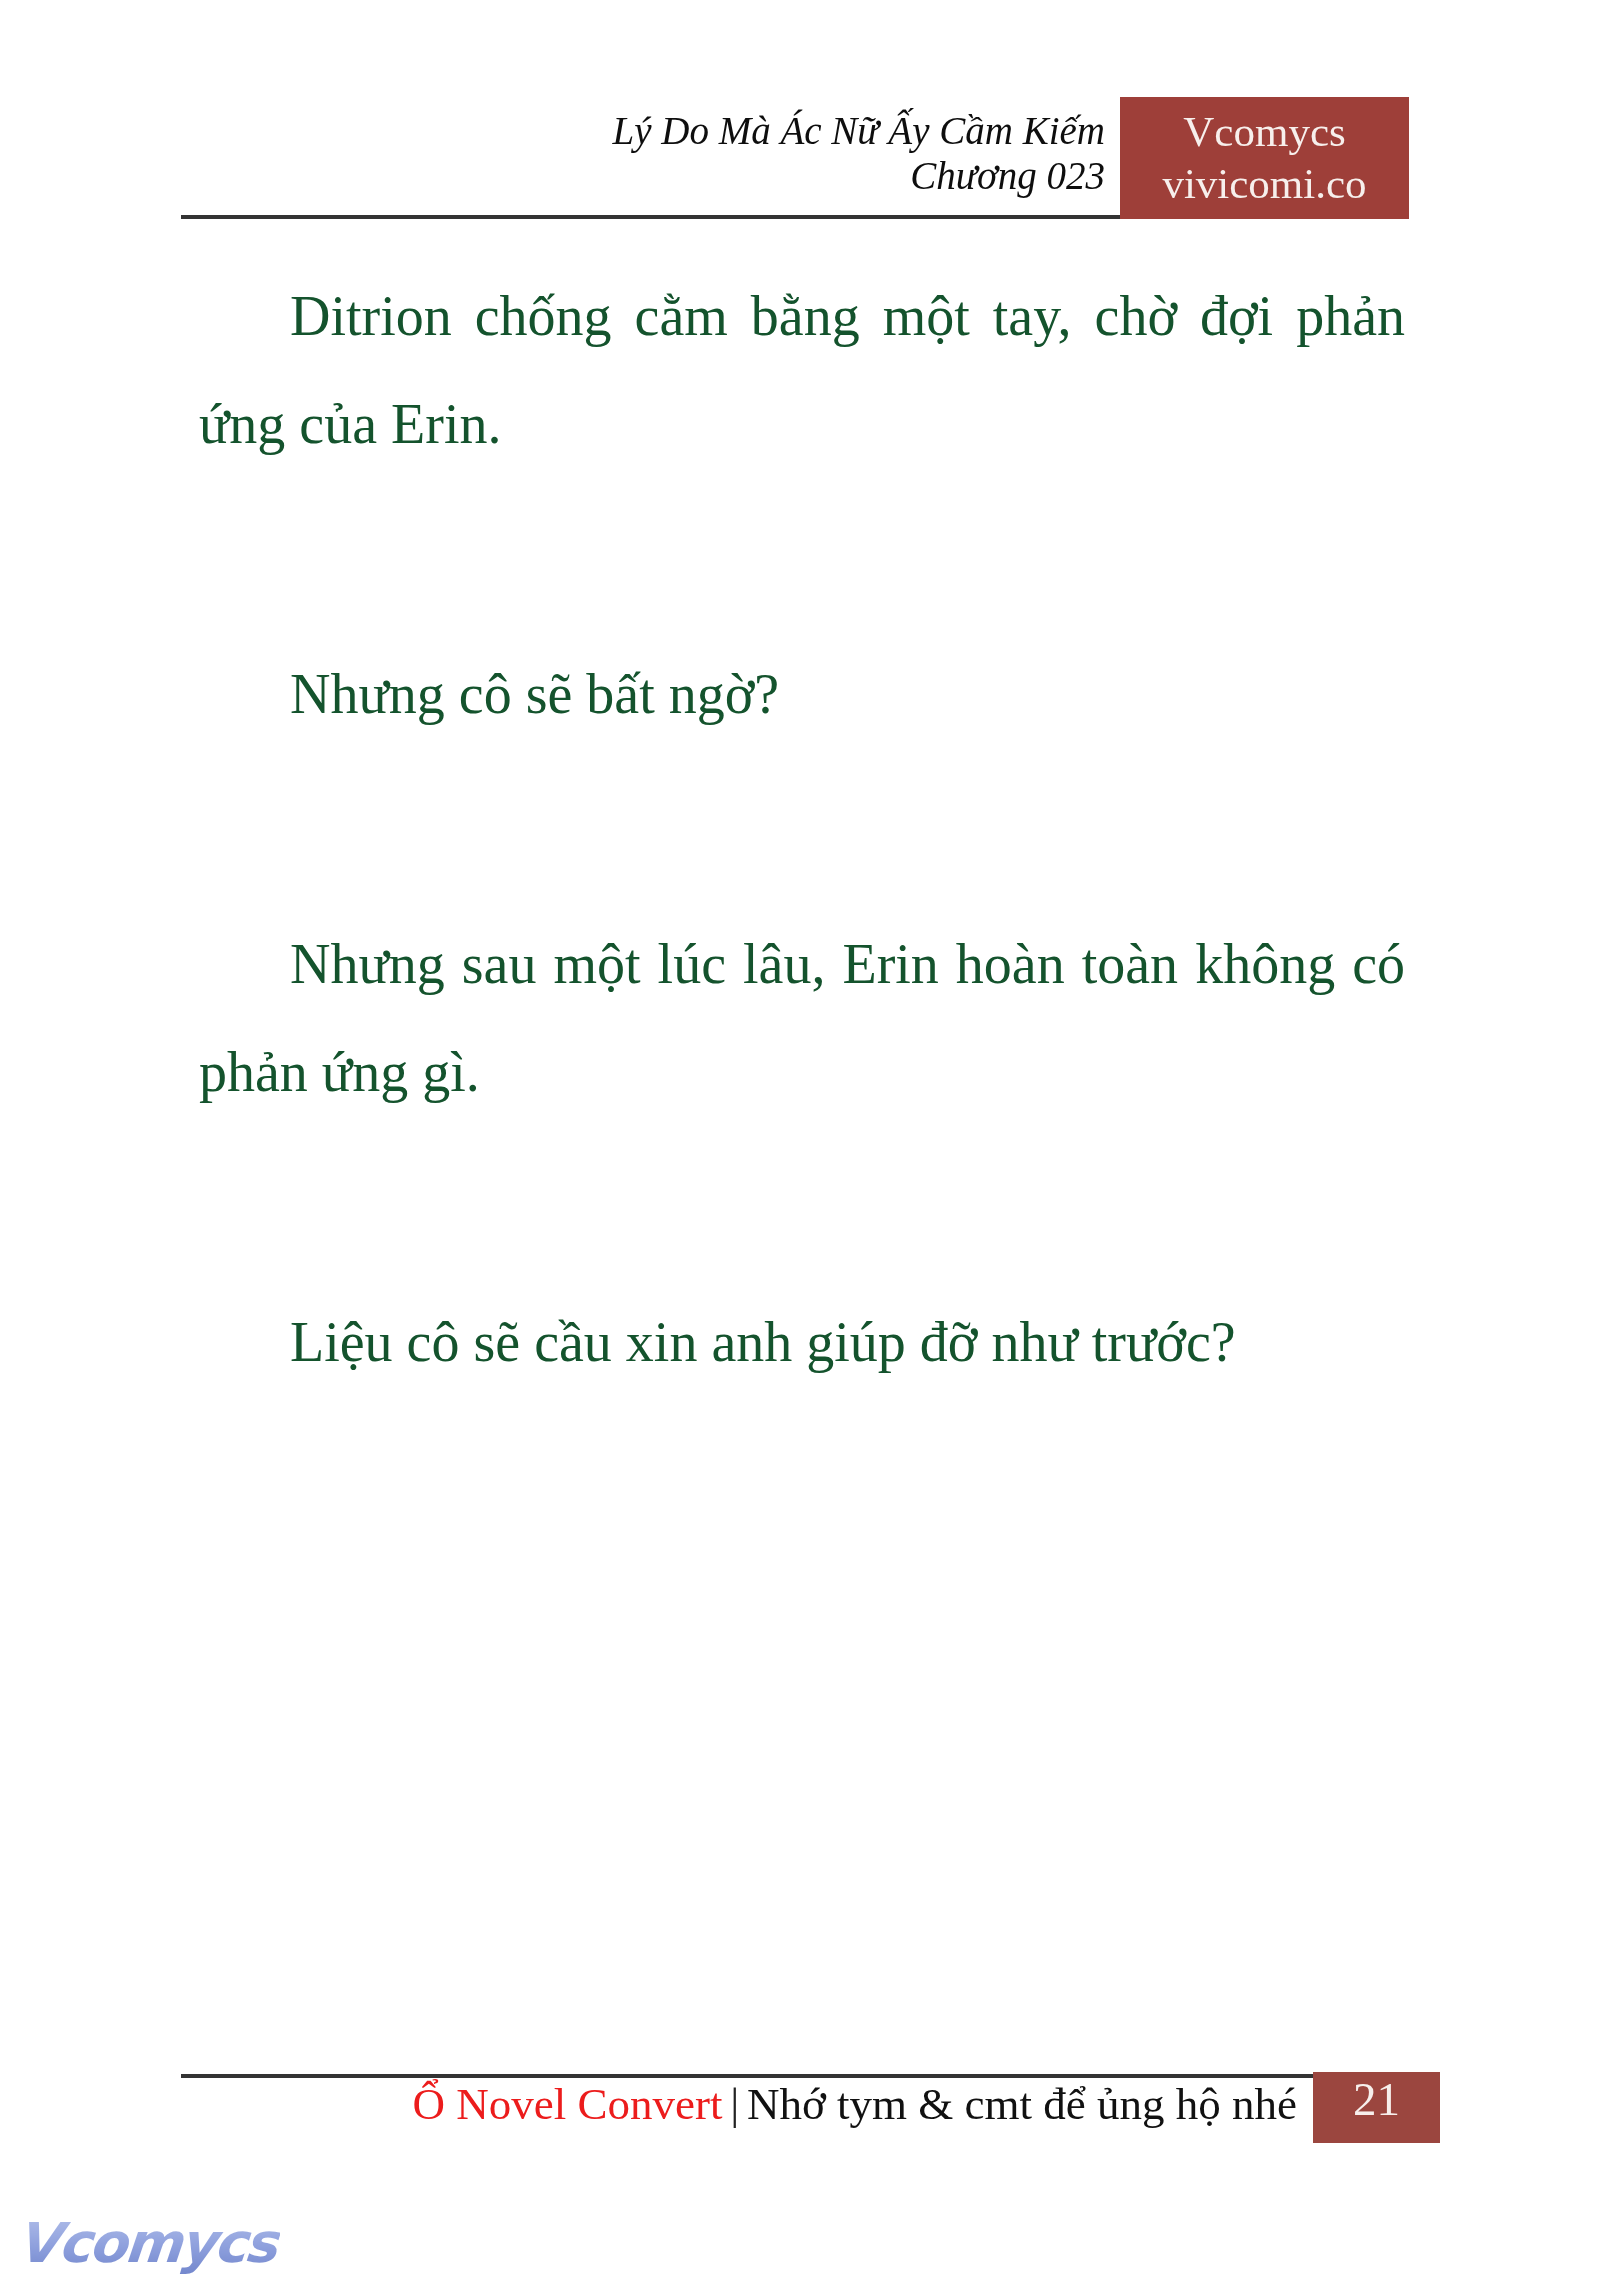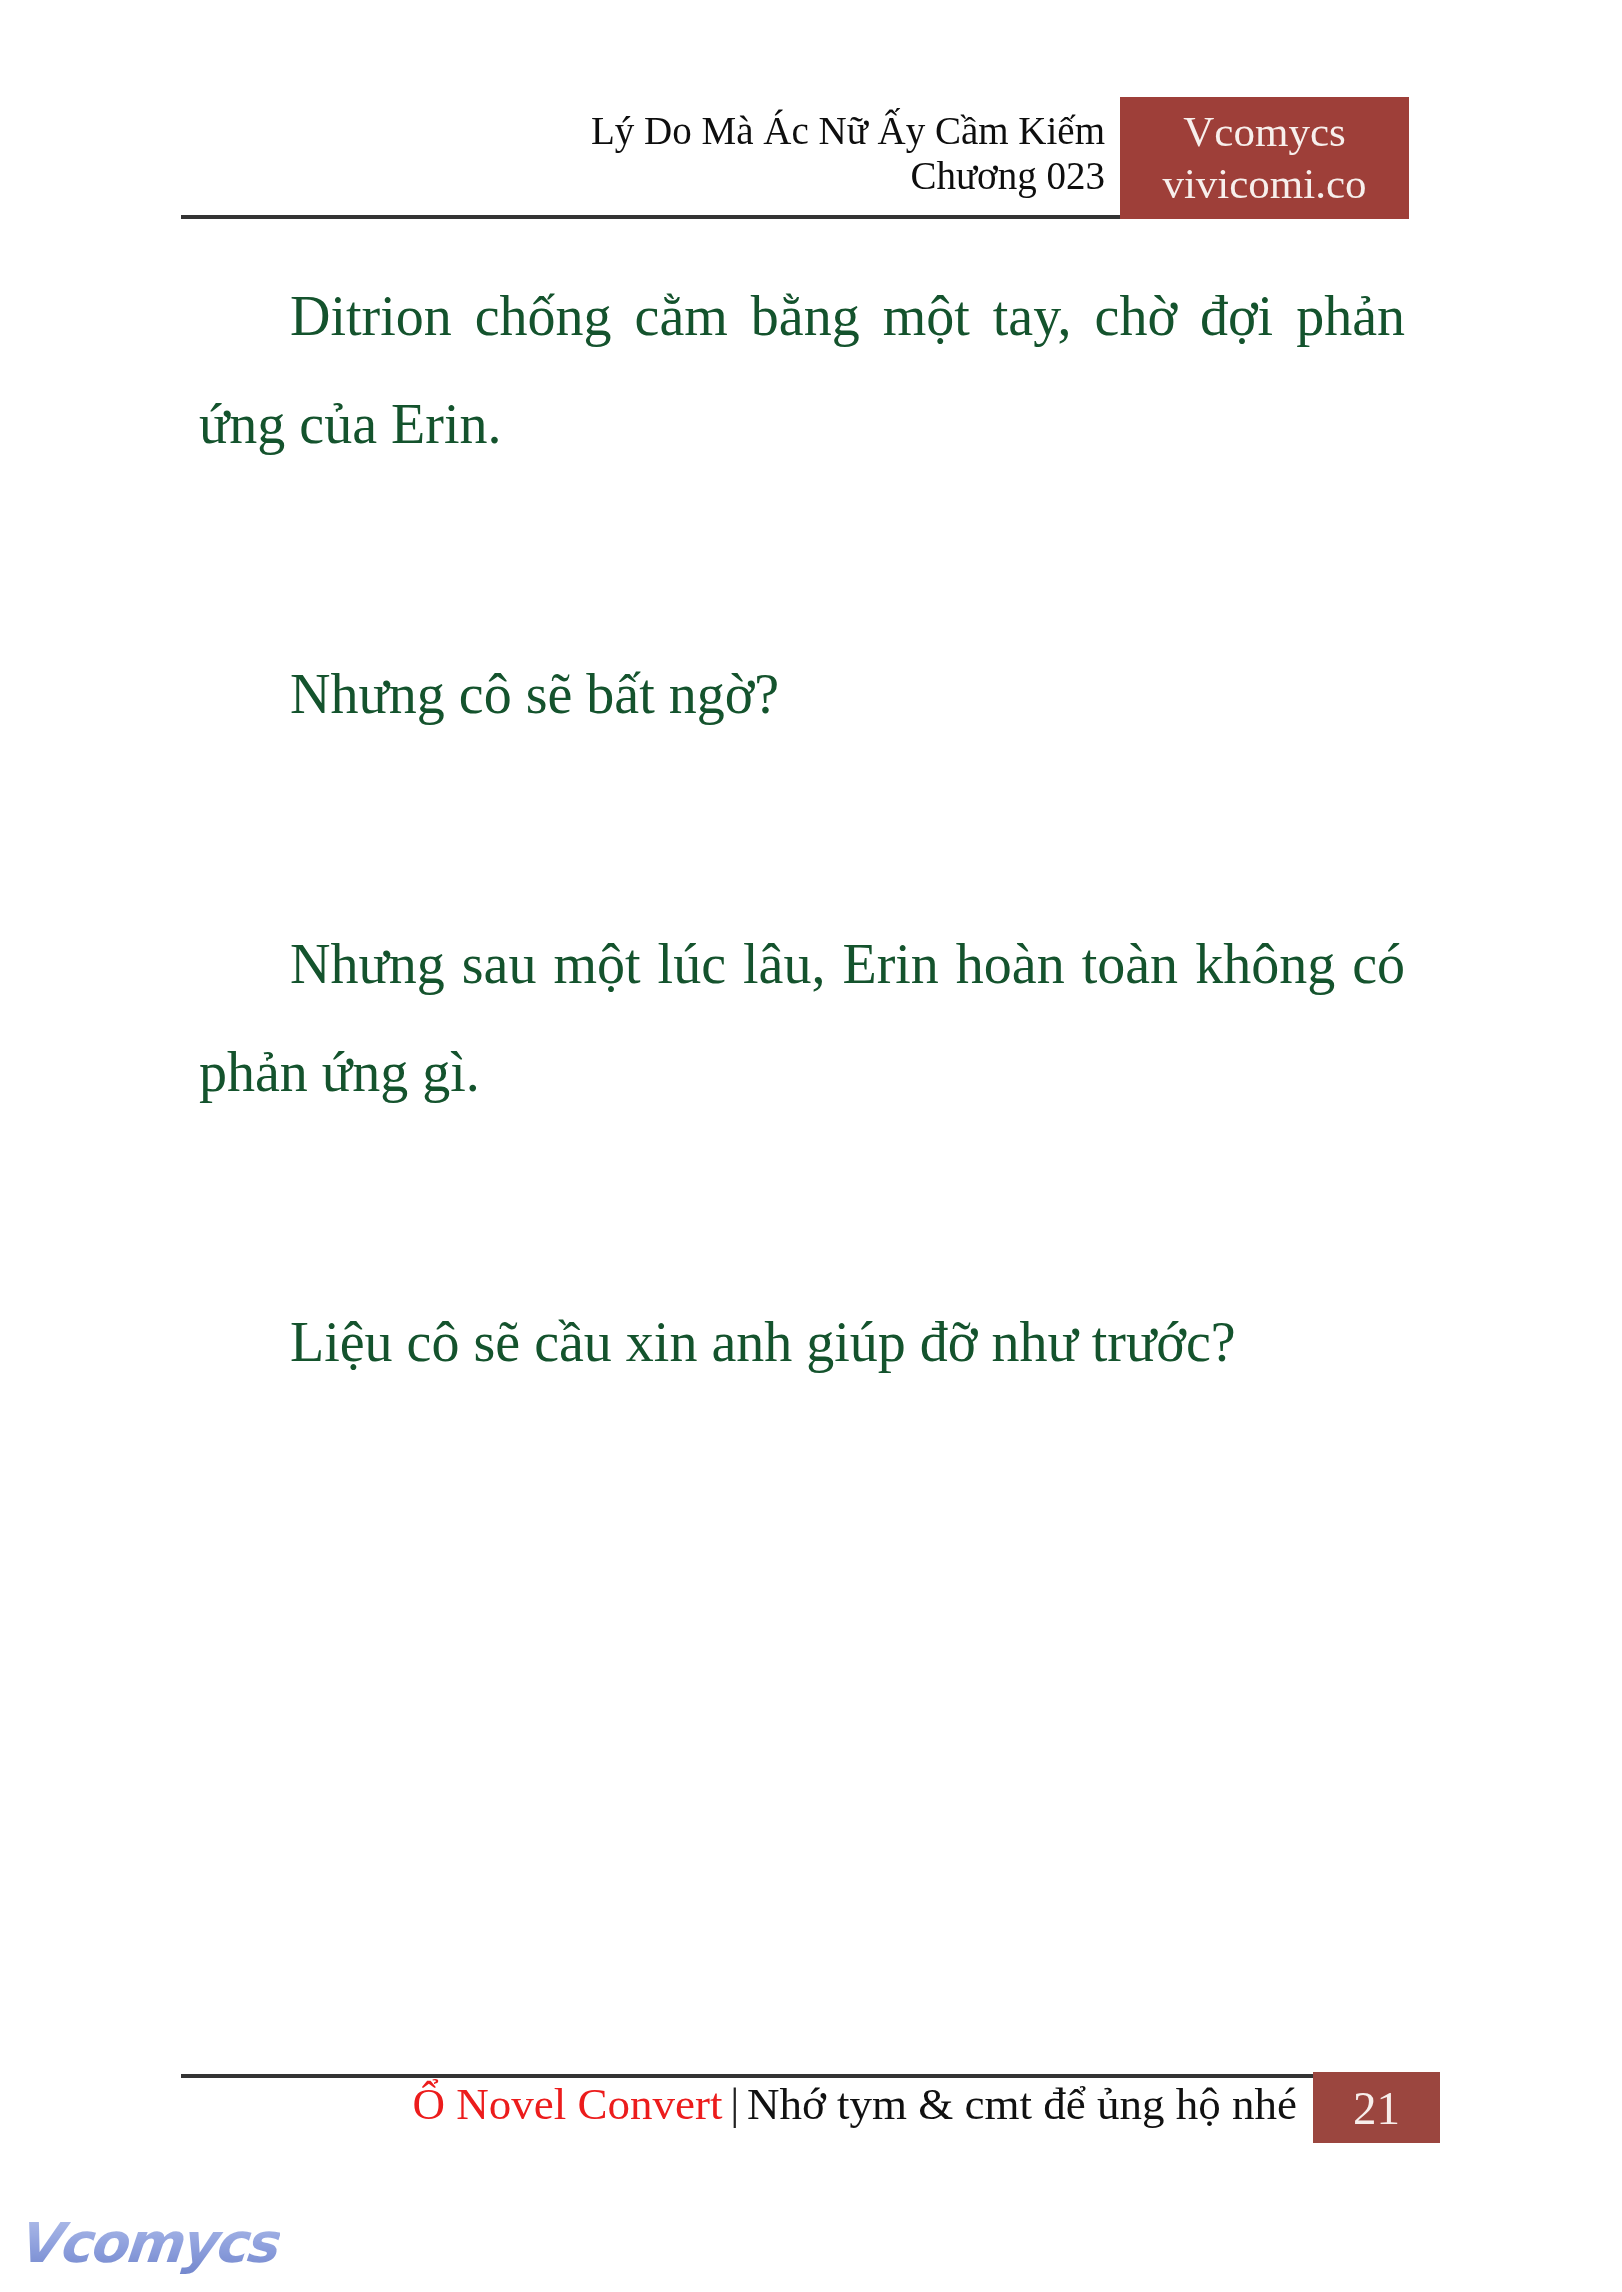--- a/index.html
+++ b/index.html
@@ -18,20 +18,21 @@
   
   .header-title {
     position: absolute;
     top: 108px;
     right: 517px;
     text-align: right;
     font-size: 39px;
     line-height: 45px;
     color: #0e0e0e;
     white-space: nowrap;
+    font-style: italic;
   }
   .publisher-badge {
     position: absolute;
     left: 1120px;
     top: 97px;
     width: 289px;
     height: 122px;
     background: #9e3f39;
     color: #f7efec;
     display: flex;
@@ -96,21 +97,21 @@
   }
   .page-number-badge {
     position: absolute;
     left: 1313px;
     top: 2072px;
     width: 127px;
     height: 71px;
     background: #9b463f;
     color: #f7efec;
     display: flex;
-    align-items: center;
+    align-items: flex-start;
     justify-content: center;
     font-size: 47px;
   }
 
   
   .watermark {
     position: absolute;
     left: 21.6px;
     top: 2211px;
     font-family: "DejaVu Sans", sans-serif;

